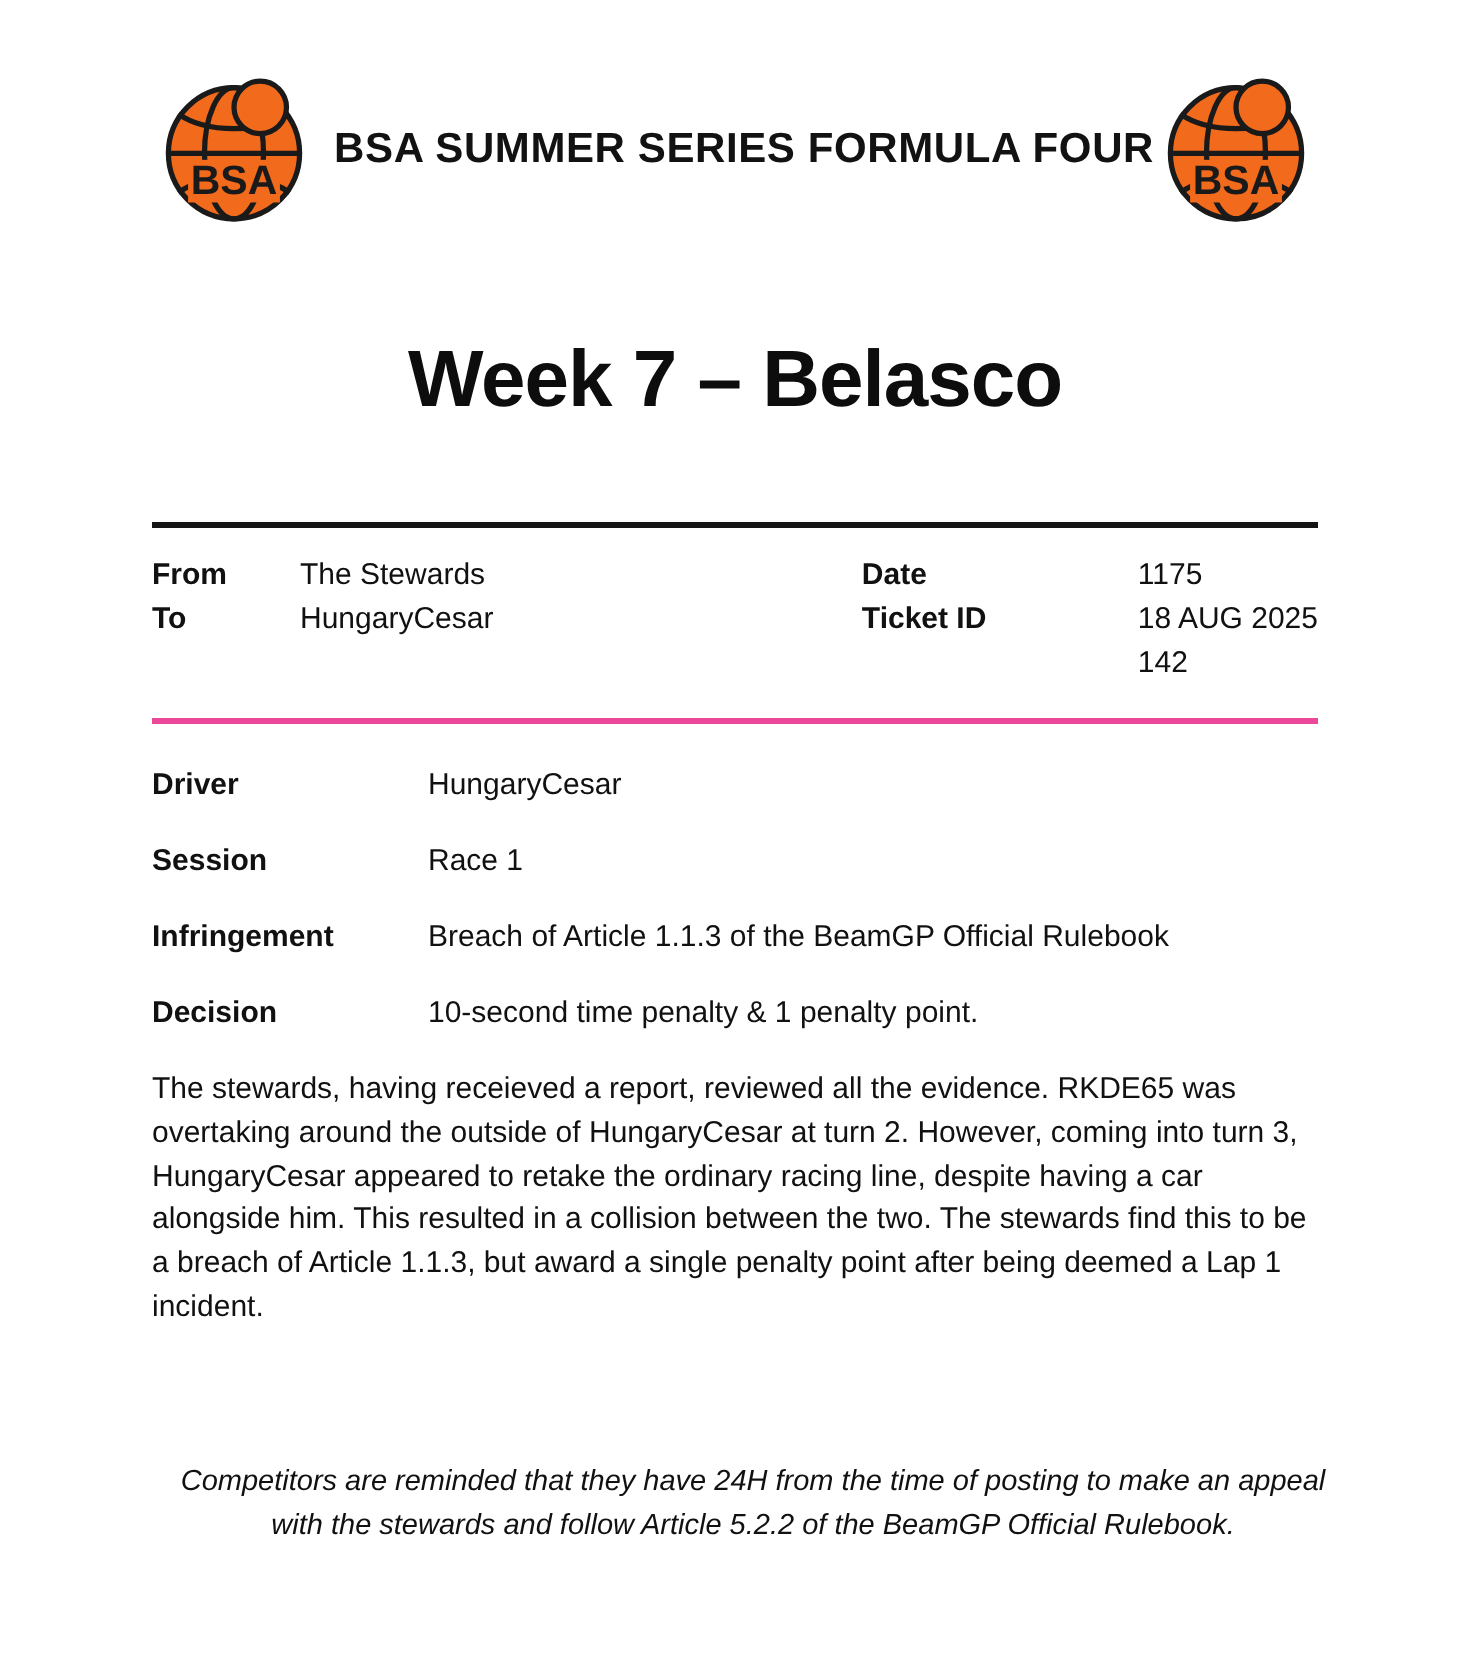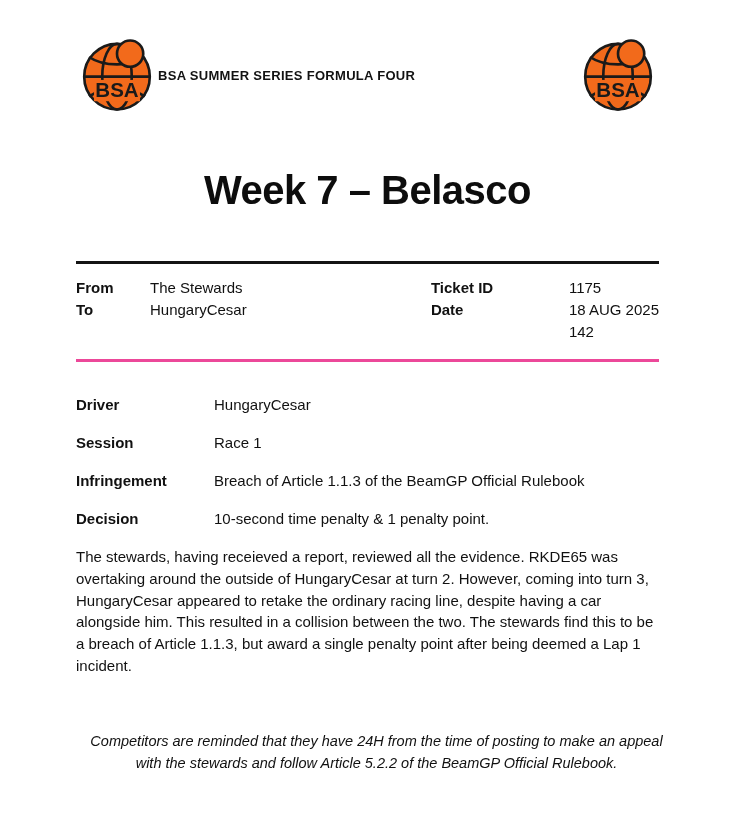--- a/index.html
+++ b/index.html
@@ -31,22 +31,22 @@
   }
   .logo {
     width: 82px;
     height: 82px;
     flex: 0 0 82px;
     position: relative;
   }
   .logo svg { display: block; width: 82px; height: 82px; }
   .header-title {
     flex: 1 1 auto;
-    text-align: left;
-    font-size: 13px;
+    text-align: right;
+    font-size: 21px;
     font-weight: bold;
     letter-spacing: 0.3px;
     color: #121212;
   }
 
   
   .doc-title {
     text-align: center;
     font-size: 40px;
     font-weight: bold;
@@ -77,21 +77,21 @@
     font-size: 15px;
     line-height: 22px;
   }
   .meta-col.left .meta-labels { width: 74px; }
   .meta-col.right .meta-labels { width: 138px; }
   .meta-row { white-space: nowrap; }
   .meta-row.blank { visibility: hidden; }
 
   
   .fields {
-    margin-top: 32px;
+    margin-top: 20px;
   }
   .field-row {
     display: flex;
     margin-bottom: 16px;
   }
   .field-label {
     width: 138px;
     flex: 0 0 138px;
     font-weight: bold;
     font-size: 15px;
@@ -174,22 +174,22 @@
       </div>
       <div class="meta-values">
         <div class="meta-row">The Stewards</div>
         <div class="meta-row">HungaryCesar</div>
         <div class="meta-row blank"></div>
       </div>
     </div>
 
     <div class="meta-col right">
       <div class="meta-labels">
+        <div class="meta-row">Date</div>
         <div class="meta-row">Ticket ID</div>
-        <div class="meta-row">Date</div>
       </div>
       <div class="meta-values">
         <div class="meta-row">1175</div>
         <div class="meta-row">18 AUG 2025</div>
         <div class="meta-row">142</div>
       </div>
     </div>
   </div>
 
   <div class="fields">

